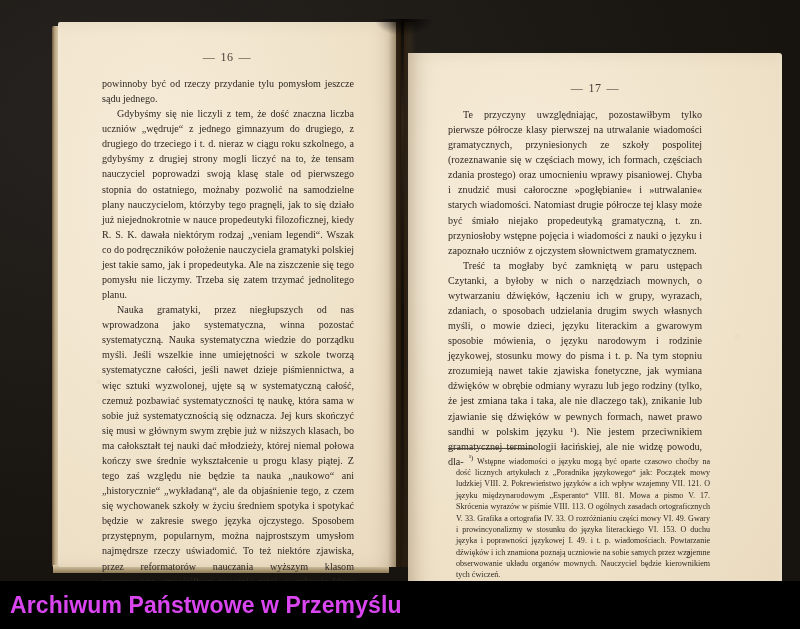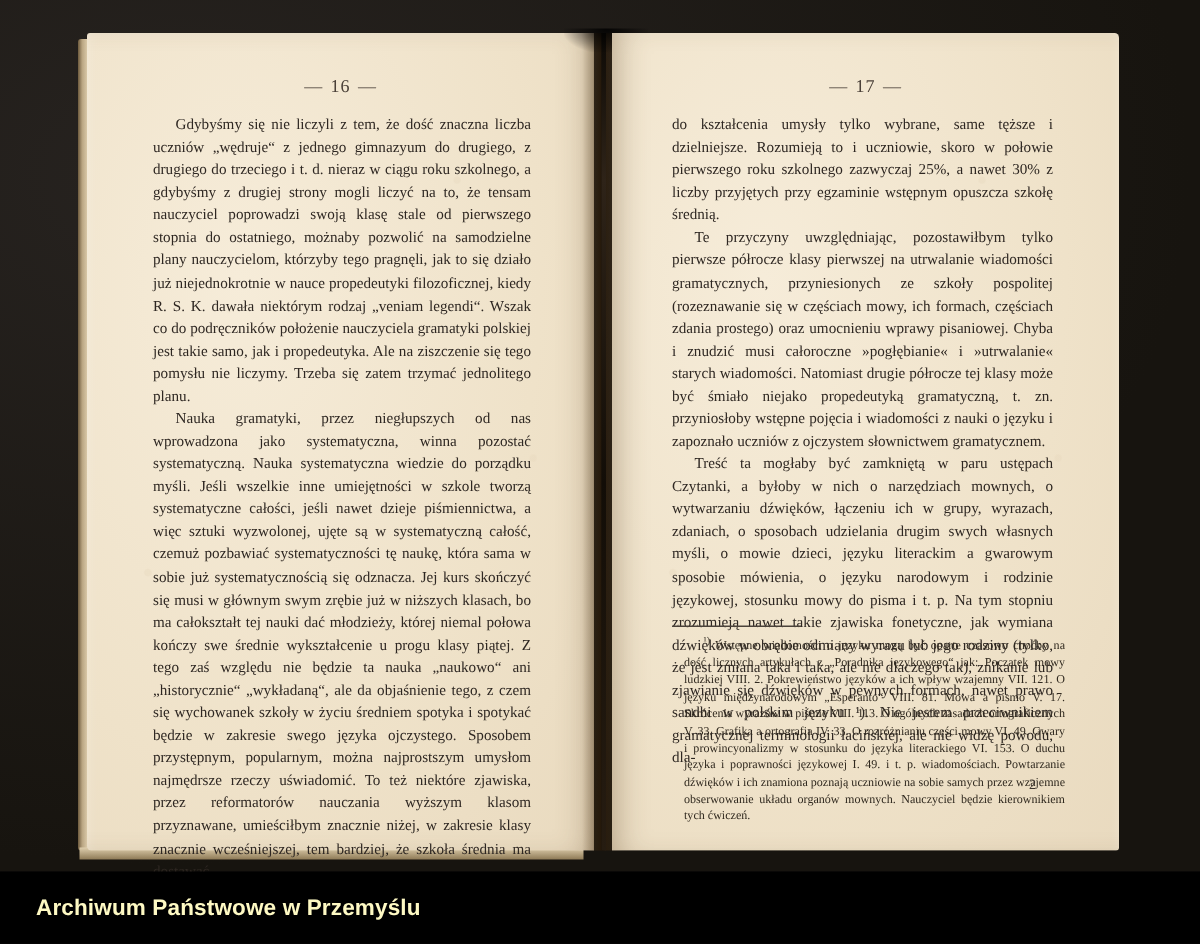--- a/index.html
+++ b/index.html
@@ -45,24 +45,25 @@
   }
   #page-left {
     left: 0;
     width: 338px;
     border-radius: 2px 0 0 3px;
     box-shadow: inset -14px 0 22px -12px rgba(90,62,30,0.42),
                 inset 3px 3px 10px -6px rgba(255,255,255,0.5);
   }
   #page-right {
     left: 350px;
-    width: 338px;
+    width: 374px;
     border-radius: 0 3px 2px 0;
     box-shadow: inset 14px 0 22px -12px rgba(90,62,30,0.40),
                 inset -3px 3px 10px -6px rgba(255,255,255,0.45);
+    margin-top: 31px;
   }
 
   
   #edge-left {
     position: absolute;
     left: -6px; top: 4px;
     width: 7px; height: 541px;
     background: linear-gradient(90deg,#6d5a3d 0%, #b9a582 40%, #e2d2b2 100%);
     border-radius: 2px 0 0 2px;
   }
@@ -182,25 +183,25 @@
     position: absolute;
     left: 0;
     bottom: 0;
     width: 800px;
     height: 48px;
     background: #000000;
     display: flex;
     align-items: center;
   }
   #watermark-text {
-    color: #fef9c3;
+    color: #d946ef;
     font-family: "Liberation Sans", sans-serif;
-    font-size: 15px;
+    font-size: 23px;
     font-weight: bold;
-    padding-left: 24px;
+    padding-left: 10px;
     letter-spacing: 0.1px;
   }
 </style>
 </head>
 <body>
 
 <div id="scan-backdrop"></div>
 
 <div id="book">
 
@@ -208,38 +209,38 @@
   <div id="edge-bottom-left"></div>
 
   <div class="page" id="page-left">
     <div class="grain"></div>
 
     <div class="folio">
       <span class="dash">—</span><span>16</span><span class="dash">—</span>
     </div>
 
     <div class="textblock">
+      <p class="noindent">powinnoby być od rzeczy przydanie tylu pomysłom jeszcze sądu jednego.</p>
       <p>Gdybyśmy się nie liczyli z tem, że dość znaczna liczba uczniów „wędruje“ z jednego gimnazyum do drugiego, z drugiego do trzeciego i t. d. nieraz w ciągu roku szkolnego, a gdybyśmy z drugiej strony mogli liczyć na to, że tensam nauczyciel poprowadzi swoją klasę stale od pierwszego stopnia do ostatniego, możnaby pozwolić na samodzielne plany nauczycielom, którzyby tego pragnęli, jak to się działo już niejednokrotnie w nauce propedeutyki filozoficznej, kiedy R. S. K. dawała niektórym rodzaj „veniam legendi“. Wszak co do podręczników położenie nauczyciela gramatyki polskiej jest takie samo, jak i propedeutyka. Ale na ziszczenie się tego pomysłu nie liczymy. Trzeba się zatem trzymać jednolitego planu.</p>
       <p>Nauka gramatyki, przez niegłupszych od nas wprowadzona jako systematyczna, winna pozostać systematyczną. Nauka systematyczna wiedzie do porządku myśli. Jeśli wszelkie inne umiejętności w szkole tworzą systematyczne całości, jeśli nawet dzieje piśmiennictwa, a więc sztuki wyzwolonej, ujęte są w systematyczną całość, czemuż pozbawiać systematyczności tę naukę, która sama w sobie już systematycznością się odznacza. Jej kurs skończyć się musi w głównym swym zrębie już w niższych klasach, bo ma całokształt tej nauki dać młodzieży, której niemal połowa kończy swe średnie wykształcenie u progu klasy piątej. Z tego zaś względu nie będzie ta nauka „naukowo“ ani „historycznie“ „wykładaną“, ale da objaśnienie tego, z czem się wychowanek szkoły w życiu średniem spotyka i spotykać będzie w zakresie swego języka ojczystego. Sposobem przystępnym, popularnym, można najprostszym umysłom najmędrsze rzeczy uświadomić. To też niektóre zjawiska, przez reformatorów nauczania wyższym klasom przyznawane, umieściłbym znacznie niżej, w zakresie klasy znacznie wcześniejszej, tem bardziej, że szkoła średnia ma dostawać</p>
     </div>
   </div>
 
   <div id="gutter"></div>
   <div id="gutter-line"></div>
   <div id="gutter-top-shadow"></div>
 
   <div class="page" id="page-right">
     <div class="grain"></div>
 
     <div class="folio">
       <span class="dash">—</span><span>17</span><span class="dash">—</span>
     </div>
 
     <div class="textblock">
-      <p class="noindent">do kształcenia umysły tylko wybrane, same tęższe i dzielniejsze. Rozumieją to i uczniowie, skoro w połowie pierwszego roku szkolnego zazwyczaj 25%, a nawet 30% z liczby przyjętych przy egzaminie wstępnym opuszcza szkołę średnią.</p>
       <p>Te przyczyny uwzględniając, pozostawiłbym tylko pierwsze półrocze klasy pierwszej na utrwalanie wiadomości gramatycznych, przyniesionych ze szkoły pospolitej (rozeznawanie się w częściach mowy, ich formach, częściach zdania prostego) oraz umocnieniu wprawy pisaniowej. Chyba i znudzić musi całoroczne »pogłębianie« i »utrwalanie« starych wiadomości. Natomiast drugie półrocze tej klasy może być śmiało niejako propedeutyką gramatyczną, t. zn. przyniosłoby wstępne pojęcia i wiadomości z nauki o języku i zapoznało uczniów z ojczystem słownictwem gramatycznem.</p>
       <p>Treść ta mogłaby być zamkniętą w paru ustępach Czytanki, a byłoby w nich o narzędziach mownych, o wytwarzaniu dźwięków, łączeniu ich w grupy, wyrazach, zdaniach, o sposobach udzielania drugim swych własnych myśli, o mowie dzieci, języku literackim a gwarowym sposobie mówienia, o języku narodowym i rodzinie językowej, stosunku mowy do pisma i t. p. Na tym stopniu zrozumieją nawet takie zjawiska fonetyczne, jak wymiana dźwięków w obrębie odmiany wyrazu lub jego rodziny (tylko, że jest zmiana taka i taka, ale nie dlaczego tak), znikanie lub zjawianie się dźwięków w pewnych formach, nawet prawo sandhi w polskim języku ¹). Nie jestem przeciwnikiem gramatycznej terminologii łacińskiej, ale nie widzę powodu, dla-</p>
     </div>
 
     <div id="footnote-rule"></div>
 
     <div id="footnote">
       <sup>¹)</sup>
       <span>Wstępne wiadomości o języku mogą być oparte czasowo choćby na dość licznych artykułach z „Poradnika językowego“ jak: Początek mowy ludzkiej VIII. 2. Pokrewieństwo języków a ich wpływ wzajemny VII. 121. O języku międzynarodowym „Esperanto“ VIII. 81. Mowa a pismo V. 17. Skrócenia wyrazów w piśmie VIII. 113. O ogólnych zasadach ortograficznych V. 33. Grafika a ortografia IV. 33. O rozróżnianiu części mowy VI. 49. Gwary i prowincyonalizmy w stosunku do języka literackiego VI. 153. O duchu języka i poprawności językowej I. 49. i t. p. wiadomościach. Powtarzanie dźwięków i ich znamiona poznają uczniowie na sobie samych przez wzajemne obserwowanie układu organów mownych. Nauczyciel będzie kierownikiem tych ćwiczeń.</span>
     </div>

